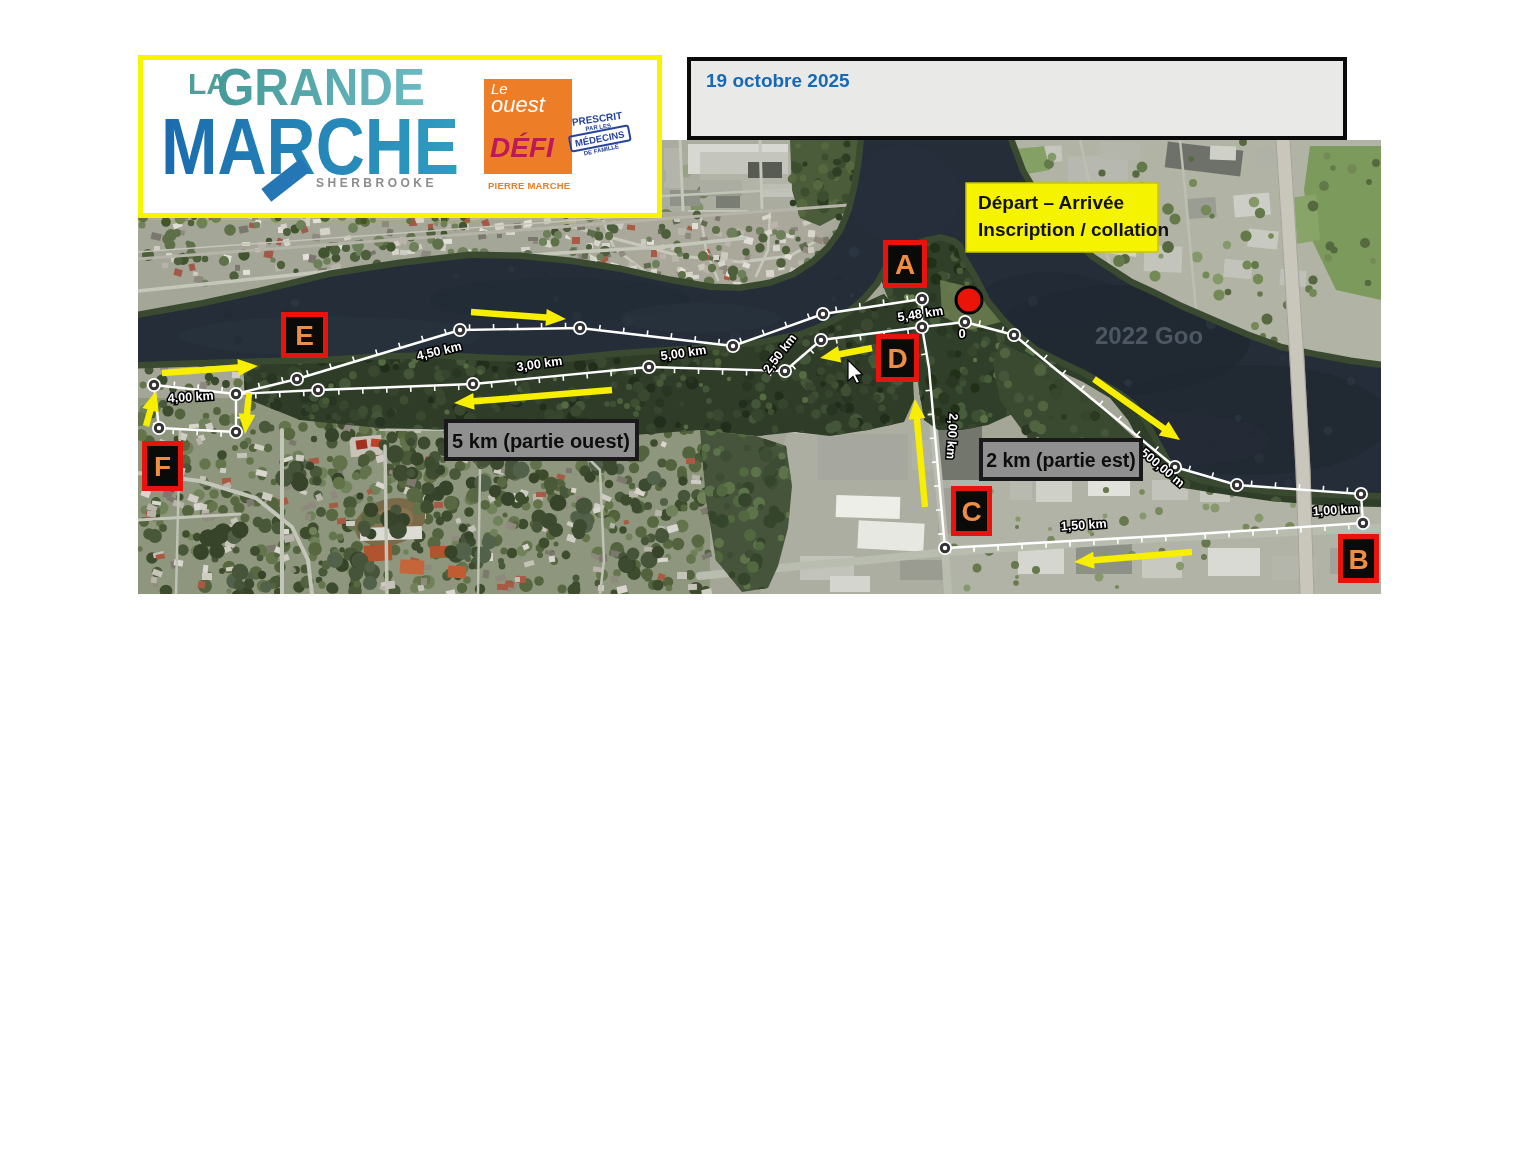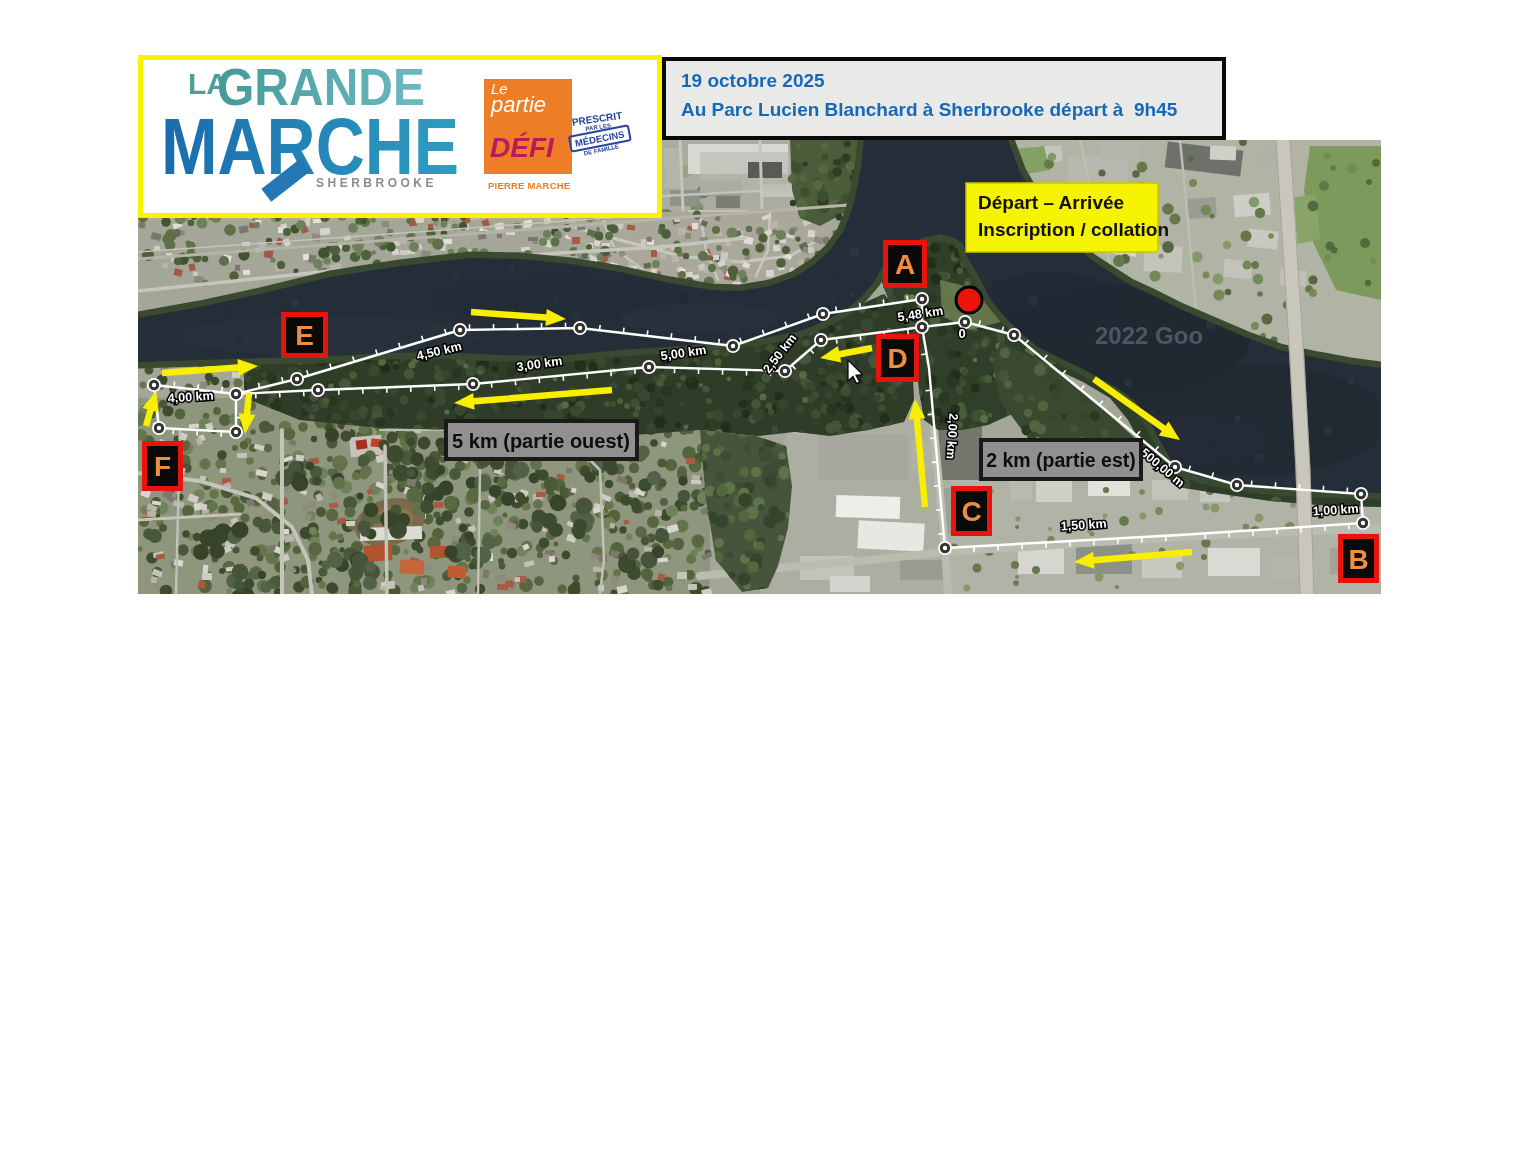--- a/index.html
+++ b/index.html
@@ -3198,31 +3198,30 @@
       </defs>
     <text x="-2" y="66" font-size="80" font-weight="bold" fill="url(#lg2)" font-family="Liberation Sans, sans-serif" textLength="298" lengthAdjust="spacingAndGlyphs">MARCHE</text>
   </svg>
 
   <div style="position:absolute;left:118px;top:112px;width:50px;height:16px;background:#2476b4;transform:rotate(-38deg)"></div>
 
   <div style="position:absolute;left:173px;top:116px;font-size:12px;font-weight:bold;color:#8c8c8c;letter-spacing:3.5px">SHERBROOKE</div>
 
   <div style="position:absolute;left:341px;top:19px;width:88px;height:95px;background:#ee7d28"></div>
 
-  <div style="position:absolute;left:348px;top:21px;color:#ffffff;font-style:italic;font-weight:normal;font-size:15px;line-height:16px">Le<br><span style="font-size:22px">partie</span></div>
+  <div style="position:absolute;left:348px;top:21px;color:#ffffff;font-style:italic;font-weight:normal;font-size:15px;line-height:16px">Le<br><span style="font-size:22px">ouest</span></div>
   <div style="position:absolute;left:347px;top:72px;color:#be185d;font-style:italic;font-weight:bold;font-size:28px">DÉFI</div>
 
   <div style="position:absolute;left:345px;top:120px;color:#e87f26;font-weight:bold;font-size:9.5px;letter-spacing:0.2px">PIERRE MARCHE</div>
 
   <div style="position:absolute;left:426px;top:53px;width:62px;height:54px;transform:rotate(-8deg)">
     <div style="font-size:10px;font-weight:bold;color:#27449c;text-align:center">PRESCRIT</div>
     <div style="font-size:6px;font-weight:bold;color:#27449c;text-align:center">PAR LES</div>
     <div style="border:2px solid #27449c;border-radius:3px;font-size:9.5px;font-weight:bold;color:#27449c;text-align:center;padding:1px 0;transform:rotate(-3deg)">MÉDECINS</div>
     <div style="font-size:6px;font-weight:bold;color:#27449c;text-align:center;transform:rotate(-4deg)">DE FAMILLE</div>
   </div>
 </div>
 
-<div style="position:absolute;left:662px;top:57px;width:564px;height:83px;background:#e9e9e7;border:4px solid #0a0a0a;box-sizing:border-box">
+<div style="position:absolute;left:687px;top:57px;width:660px;height:83px;background:#e9e9e7;border:4px solid #0a0a0a;box-sizing:border-box">
 
   <div style="position:absolute;left:15px;top:9px;font-size:19px;font-weight:bold;color:#1769b5">19 octobre 2025</div>
 
-  <div style="position:absolute;left:15px;top:38px;font-size:19px;font-weight:bold;color:#1769b5">Au Parc Lucien Blanchard à Sherbrooke départ à&nbsp; 9h45</div>
 </div>
 
 </body></html>

